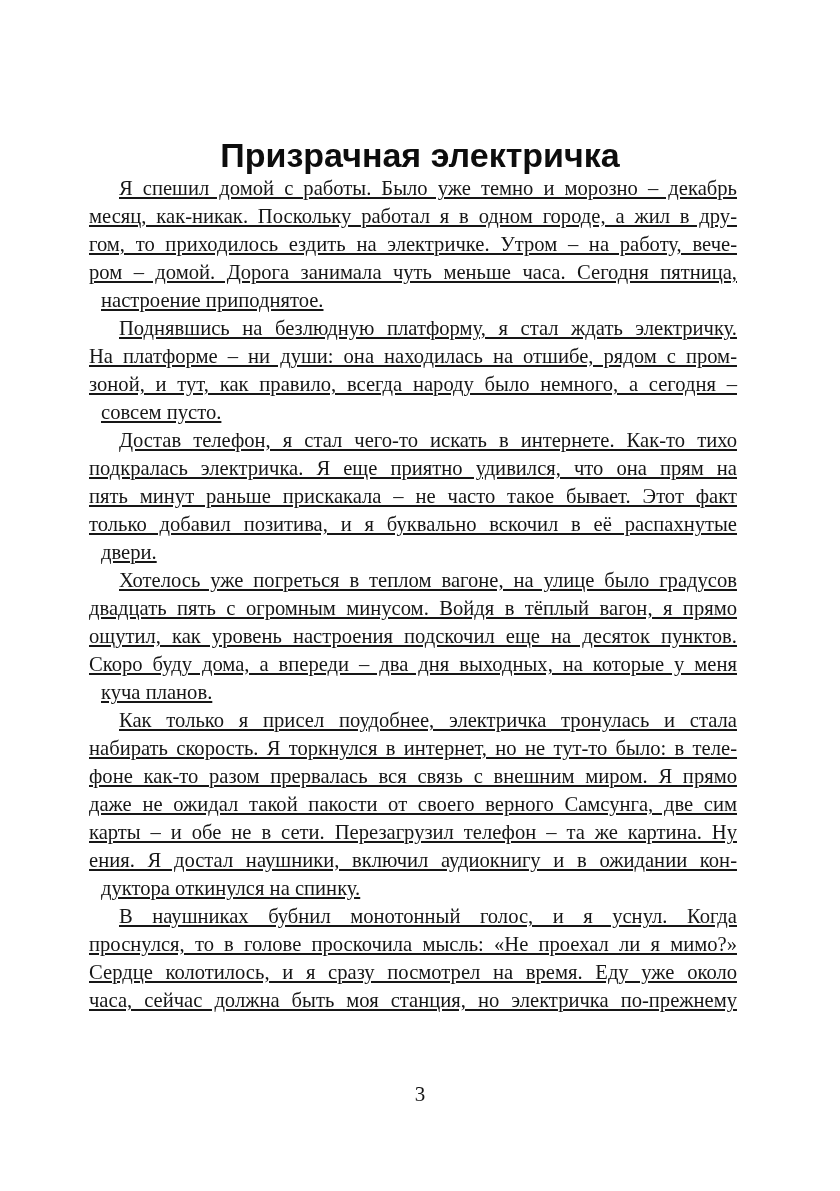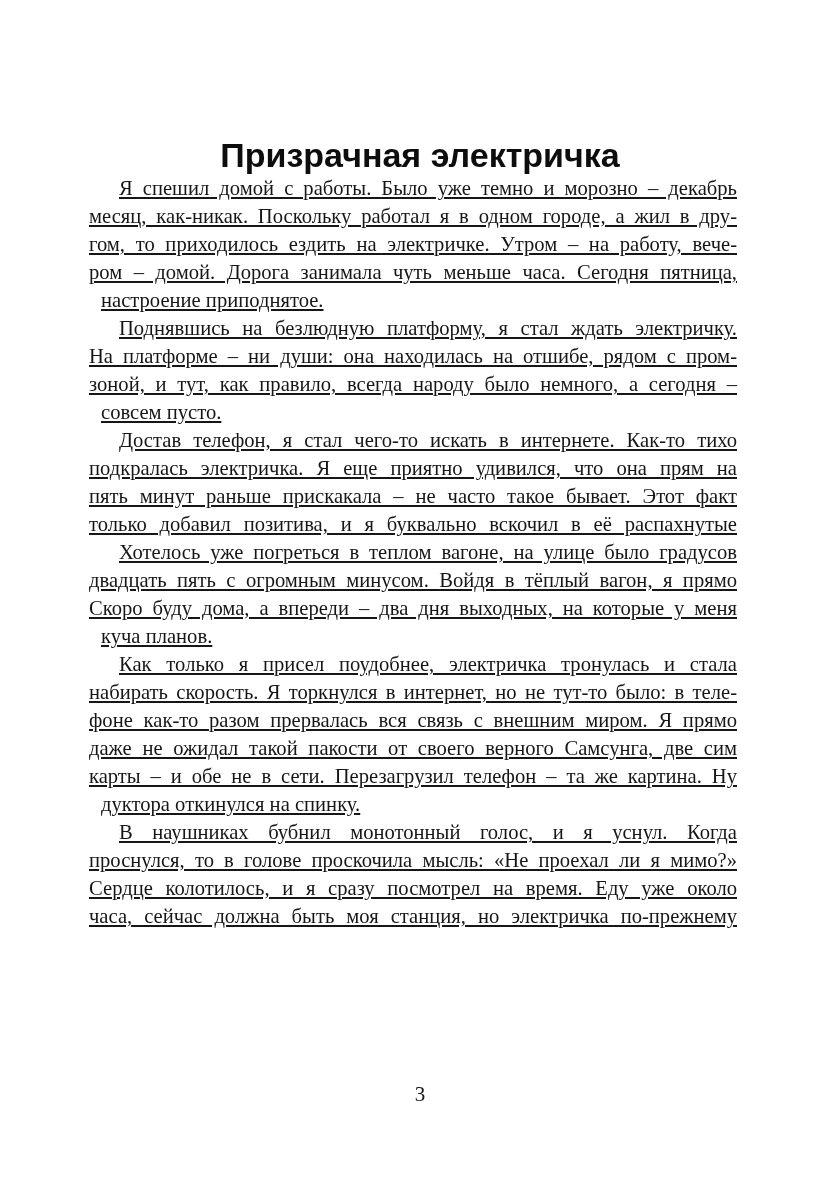--- a/index.html
+++ b/index.html
@@ -84,33 +84,36 @@
         <div class="line first">Поднявшись на безлюдную платформу, я стал ждать электричку.</div>
         <div class="line">На платформе – ни души: она находилась на отшибе, рядом с пром-</div>
         <div class="line">зоной, и тут, как правило, всегда народу было немного, а сегодня –</div>
         <div class="line last">совсем пусто.</div>
       </div>
       <div class="paragraph">
         <div class="line first">Достав телефон, я стал чего-то искать в интернете. Как-то тихо</div>
         <div class="line">подкралась электричка. Я еще приятно удивился, что она прям на</div>
         <div class="line">пять минут раньше прискакала – не часто такое бывает. Этот факт</div>
         <div class="line">только добавил позитива, и я буквально вскочил в её распахнутые</div>
+        <div class="line last">двери.</div>
       </div>
       <div class="paragraph">
         <div class="line first">Хотелось уже погреться в теплом вагоне, на улице было градусов</div>
         <div class="line">двадцать пять с огромным минусом. Войдя в тёплый вагон, я прямо</div>
+        <div class="line">ощутил, как уровень настроения подскочил еще на десяток пунктов.</div>
         <div class="line">Скоро буду дома, а впереди – два дня выходных, на которые у меня</div>
         <div class="line last">куча планов.</div>
       </div>
       <div class="paragraph">
         <div class="line first">Как только я присел поудобнее, электричка тронулась и стала</div>
         <div class="line">набирать скорость. Я торкнулся в интернет, но не тут-то было: в теле-</div>
         <div class="line">фоне как-то разом прервалась вся связь с внешним миром. Я прямо</div>
         <div class="line">даже не ожидал такой пакости от своего верного Самсунга, две сим</div>
         <div class="line">карты – и обе не в сети. Перезагрузил телефон – та же картина. Ну</div>
+        <div class="line">ения. Я достал наушники, включил аудиокнигу и в ожидании кон-</div>
         <div class="line last">дуктора откинулся на спинку.</div>
       </div>
       <div class="paragraph">
         <div class="line first">В наушниках бубнил монотонный голос, и я уснул. Когда</div>
         <div class="line">проснулся, то в голове проскочила мысль: «Не проехал ли я мимо?»</div>
         <div class="line">Сердце колотилось, и я сразу посмотрел на время. Еду уже около</div>
         <div class="line">часа, сейчас должна быть моя станция, но электричка по-прежнему</div>
       </div>
     </div>
 

